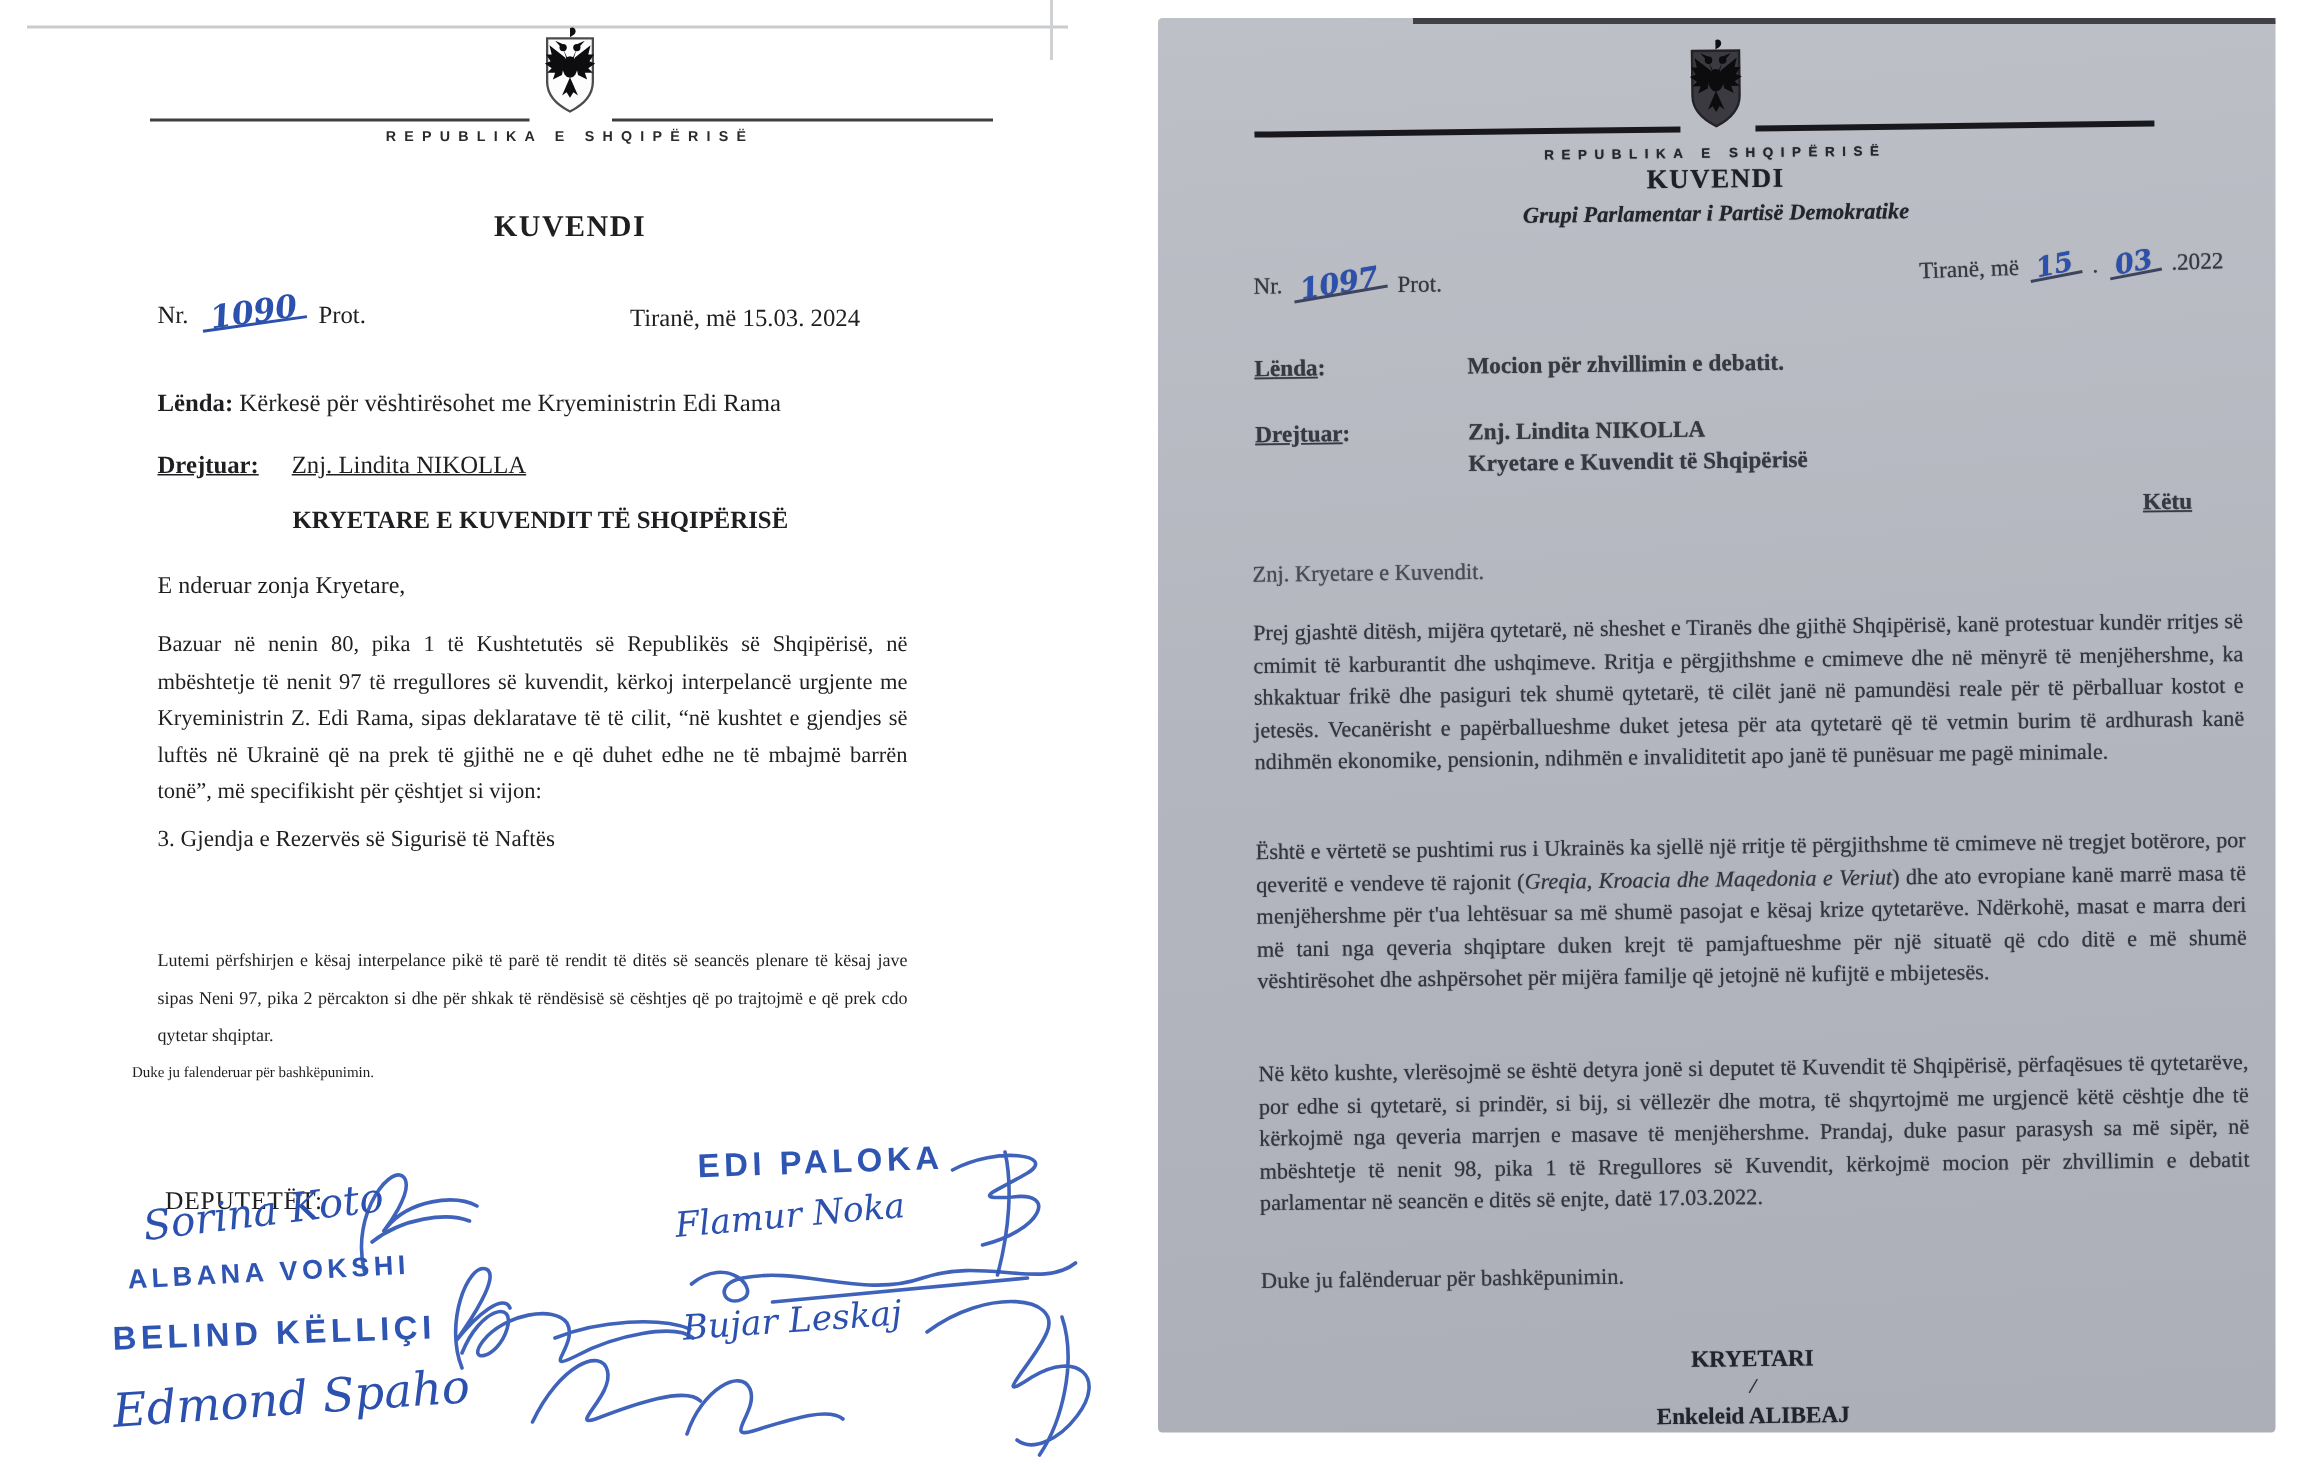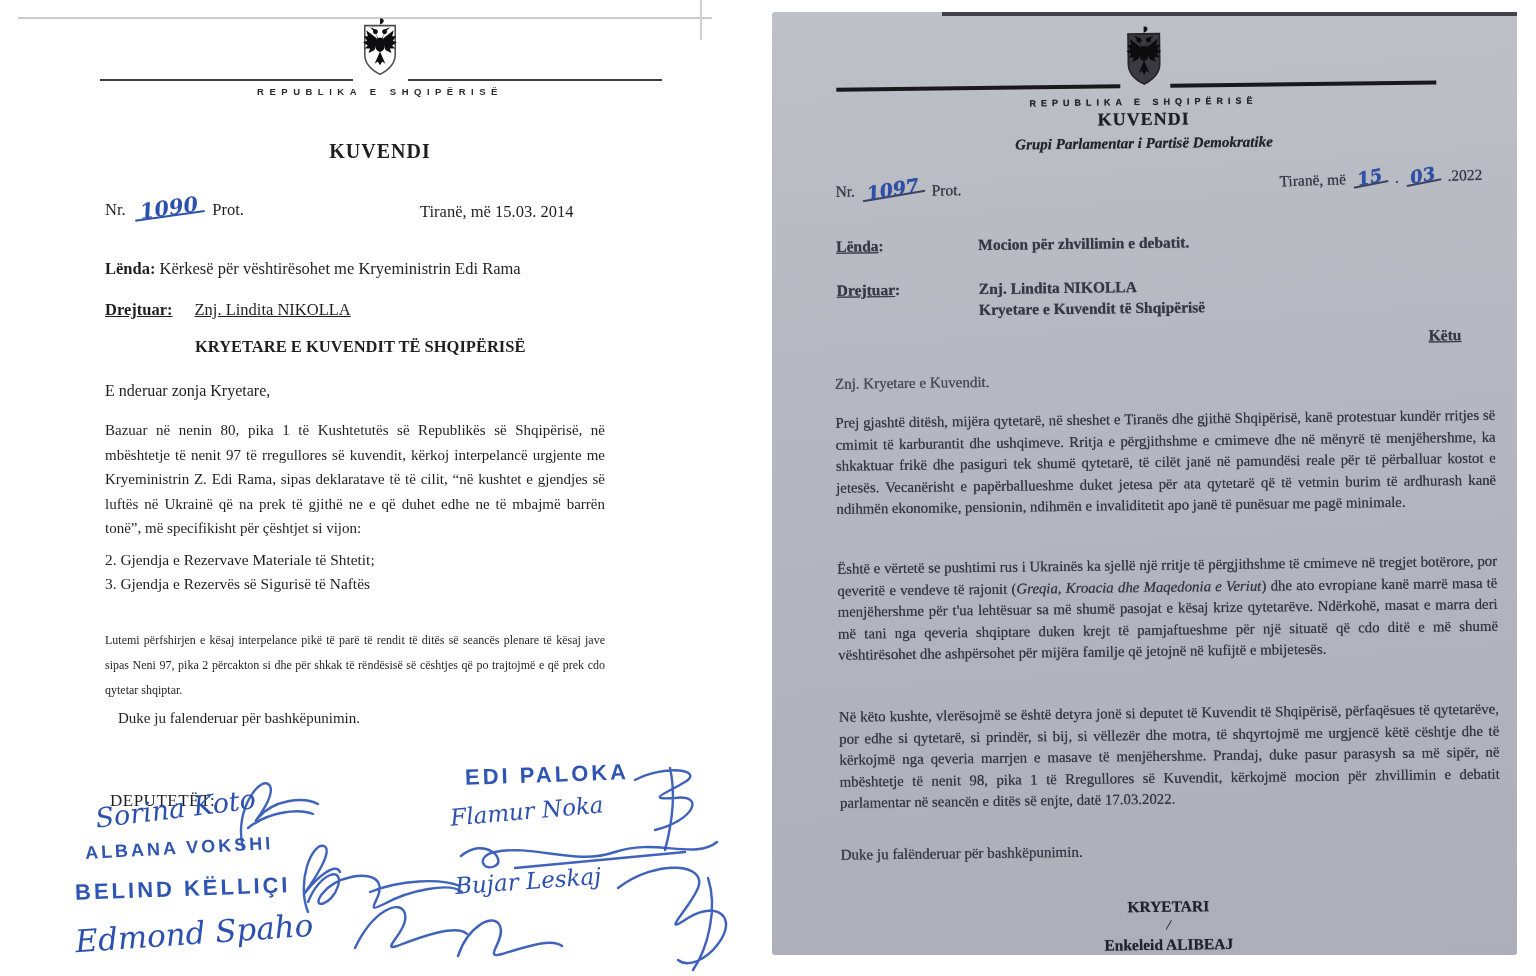--- a/index.html
+++ b/index.html
@@ -27,21 +27,21 @@
   .hw-num-left{display:inline-block;font-size:21px;transform:rotate(-8deg);padding:0 6px;
     border-bottom:2px solid #2b50ae;margin:0 4px;line-height:14px;}
   .l-lenda{position:absolute;top:259px;left:105px;font-size:16.5px;}
   .l-drejtuar{position:absolute;top:300px;left:105px;font-size:16.5px;text-decoration:underline;}
   .l-drejtuar .val{margin-left:22px;}
   .l-kryetare{position:absolute;top:337px;left:195px;font-size:16.5px;font-weight:bold;}
   .l-salutation{position:absolute;top:382px;left:105px;font-size:16px;}
   .l-para1{position:absolute;top:418px;left:105px;width:500px;font-size:15px;line-height:24.6px;text-align:justify;}
   .l-list{position:absolute;top:548px;left:105px;font-size:15.4px;line-height:24px;}
   .l-para2{position:absolute;top:628px;left:105px;width:500px;font-size:12px;line-height:25px;text-align:justify;}
-  .l-closing{position:absolute;top:710px;left:118px;font-size:15px;}
+  .l-closing{position:absolute;top:710px;left:88px;font-size:10px;}
   .l-deputetet{position:absolute;top:770px;left:110px;font-size:17px;font-weight:normal;letter-spacing:.5px;margin-top:21px;}
   .sig-cursive{font-family:"DejaVu Serif",serif;font-style:italic;color:#2b50ae;white-space:nowrap;}
   .sig-caps{font-family:"Liberation Sans",sans-serif;color:#2f55b2;letter-spacing:3px;font-weight:600;white-space:nowrap;}
   .scribble{position:absolute;}
   .scribble path{fill:none;stroke:#2f55b4;stroke-width:2.4;stroke-linecap:round;stroke-linejoin:round;opacity:.92;}
   
   .page-right{position:absolute;left:772px;top:12px;width:745px;height:943px;
     background:linear-gradient(176deg,#bdc0c7 0%,#b4b7bf 45%,#acafb8 100%);
     color:#373842;border-radius:3px;}
   .r-top-edge{position:absolute;left:170px;top:0;right:0;height:4px;background:#2a2a2f;opacity:.85;}
@@ -114,34 +114,33 @@
   </svg>
 
   <div class="l-republika">REPUBLIKA E SHQIPËRISË</div>
   <div class="l-kuvendi">KUVENDI</div>
 
   <div class="l-nr-row">
     <span>Nr.</span>
     <span class="hw hw-num-left">1090</span>
     <span>Prot.</span>
   </div>
-  <div class="l-date">Tiranë, më  15.03. 2014</div>
+  <div class="l-date">Tiranë, më  15.03. 2024</div>
 
   <div class="l-lenda"><b>Lënda:</b><span> Kërkesë për vështirësohet me Kryeministrin  Edi Rama</span></div>
 
   <div class="l-drejtuar"><b>Drejtuar:</b><span class="val">Znj. Lindita NIKOLLA</span></div>
 
   <div class="l-kryetare">KRYETARE E KUVENDIT TË SHQIPËRISË</div>
 
   <div class="l-salutation">E nderuar zonja Kryetare,</div>
 
   <div class="l-para1">Bazuar në nenin 80, pika 1 të Kushtetutës së Republikës së Shqipërisë, në mbështetje të nenit 97 të rregullores së kuvendit, kërkoj interpelancë urgjente me Kryeministrin Z. Edi Rama, sipas deklaratave të të cilit, “në kushtet e gjendjes së luftës në Ukrainë që na prek të gjithë ne e që duhet edhe ne të mbajmë barrën tonë”, më specifikisht për çështjet si vijon:</div>
 
   <div class="l-list">
-    <div>2. Gjendja e Rezervave Materiale të Shtetit;</div>
     <div>3. Gjendja e Rezervës së Sigurisë të Naftës</div>
   </div>
 
   <div class="l-para2">Lutemi përfshirjen e kësaj interpelance pikë të parë të rendit të ditës së seancës plenare të kësaj jave sipas Neni 97, pika 2 përcakton si dhe për shkak të rëndësisë së cështjes që po trajtojmë e që prek cdo qytetar shqiptar.</div>
 
   <div class="l-closing">Duke ju falenderuar për bashkëpunimin.</div>
 
   <div class="l-deputetet">DEPUTETËT:</div>
 
   <div class="abs sig-cursive" style="left:95px;top:793px;font-size:27px;transform:rotate(-7deg);">Sorina Koto</div>

